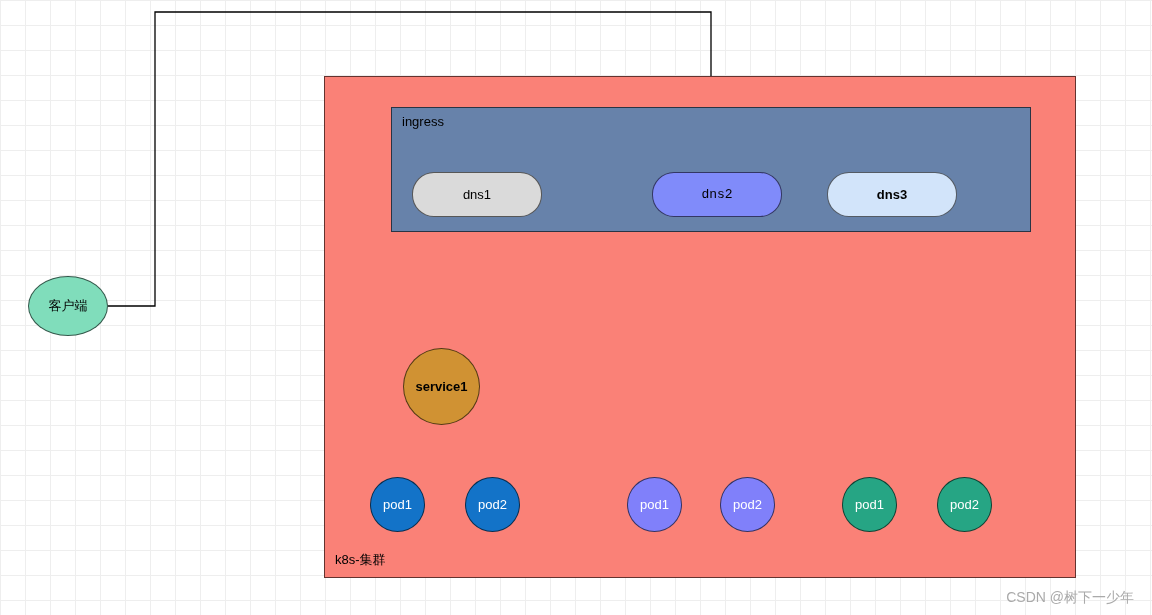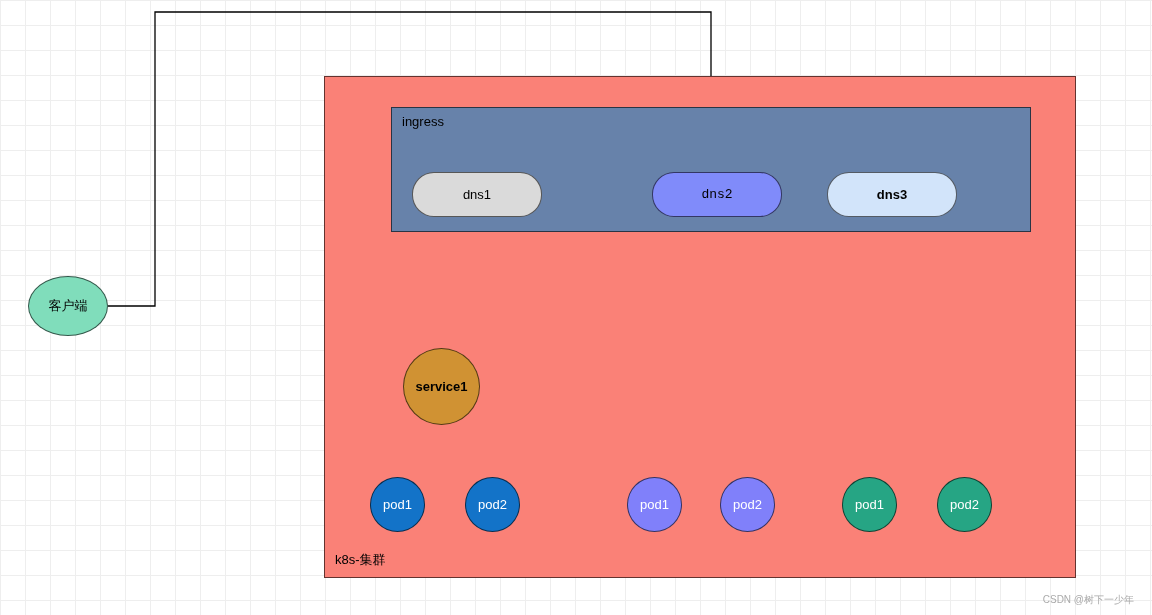--- a/index.html
+++ b/index.html
@@ -89,21 +89,21 @@
   .client {
     left: 28px; top: 276px;
     width: 80px; height: 60px;
     background: #80ddbb;
   }
 
   .watermark {
     position: absolute;
     right: 18px; bottom: 8px;
     color: #aaa;
-    font-size: 10px;
+    font-size: 14px;
   }
 
   svg.lines {
     position: absolute;
     left: 0; top: 0;
     width: 1152px; height: 615px;
     pointer-events: none;
   }
 </style>
 </head>

